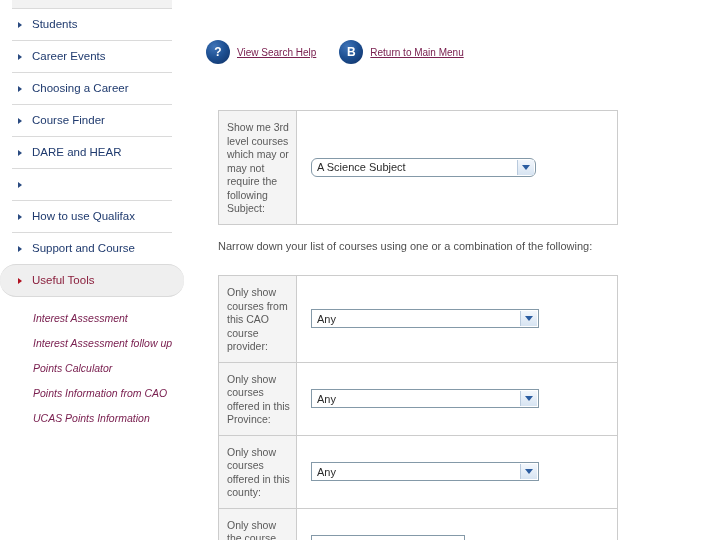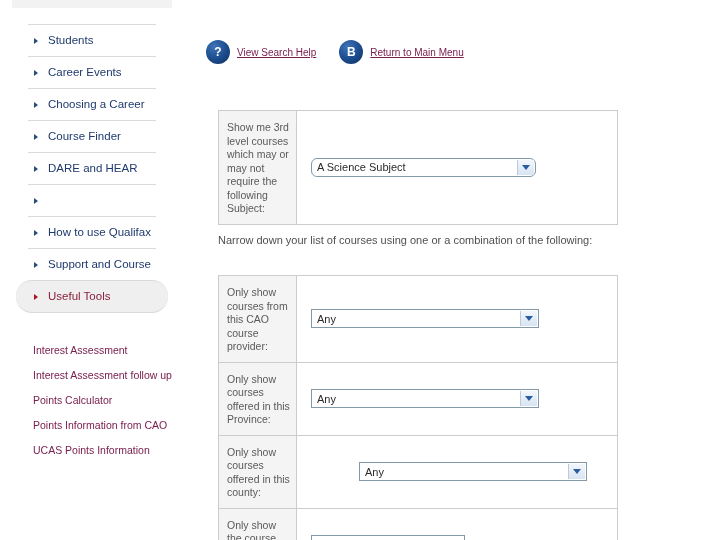--- a/index.html
+++ b/index.html
@@ -24,21 +24,21 @@
     height: 540px;
   }
   .nav-top-stub {
     height: 8px;
     background: #f2f2f2;
     margin: 0 0 0 12px;
     width: 160px;
   }
   .nav-list {
     list-style: none;
-    margin: 16px;
+    margin: 0;
     padding: 0;
   }
   .nav-item {
     position: relative;
     height: 31px;
     line-height: 31px;
     border-top: 1px solid #dadada;
     padding-left: 20px;
     margin-left: 12px;
     margin-right: 12px;
@@ -81,20 +81,21 @@
     padding: 14px 0 0 0;
   }
   .sub-item {
     font-size: 10.5px;
     color: #7a2050;
     padding: 0 0 0 33px;
     height: 25px;
     line-height: 14px;
     white-space: nowrap;
     cursor: pointer;
+    font-style: italic;
   }
   .sub-item.multiline {
     height: 38px;
   }
   .sub-item.current {
     text-decoration: underline;
     white-space: normal;
     width: 90px;
   }
 
@@ -170,21 +171,21 @@
   .pfield {
     flex: 1;
     display: flex;
     align-items: center;
     padding-left: 14px;
     box-sizing: border-box;
   }
   #panel-subject .prow { min-height: 107px; }
   #panel-narrow .r-provider { min-height: 70px; }
   #panel-narrow .r-province { min-height: 61px; }
-  #panel-narrow .r-county   { min-height: 61px; gap: 48px; }
+  #panel-narrow .r-county   { min-height: 61px; }
   #panel-narrow .r-code     { min-height: 57px; }
 
   
   .sel {
     position: relative;
     height: 19px;
     border: 1px solid #8499a8;
     background: #ffffff;
     box-sizing: border-box;
     display: flex;
@@ -232,21 +233,21 @@
     font-size: 11px;
     padding: 0 4px;
     color: #2b2b2b;
     cursor: text;
   }
 
   
   #narrow-hint {
     position: absolute;
     left: 218px;
-    top: 234px;
+    top: 240px;
     font-size: 11px;
     color: #4f4f4f;
     white-space: nowrap;
   }
 </style>
 </head>
 <body>
 
 <div id="sidebar">
 

